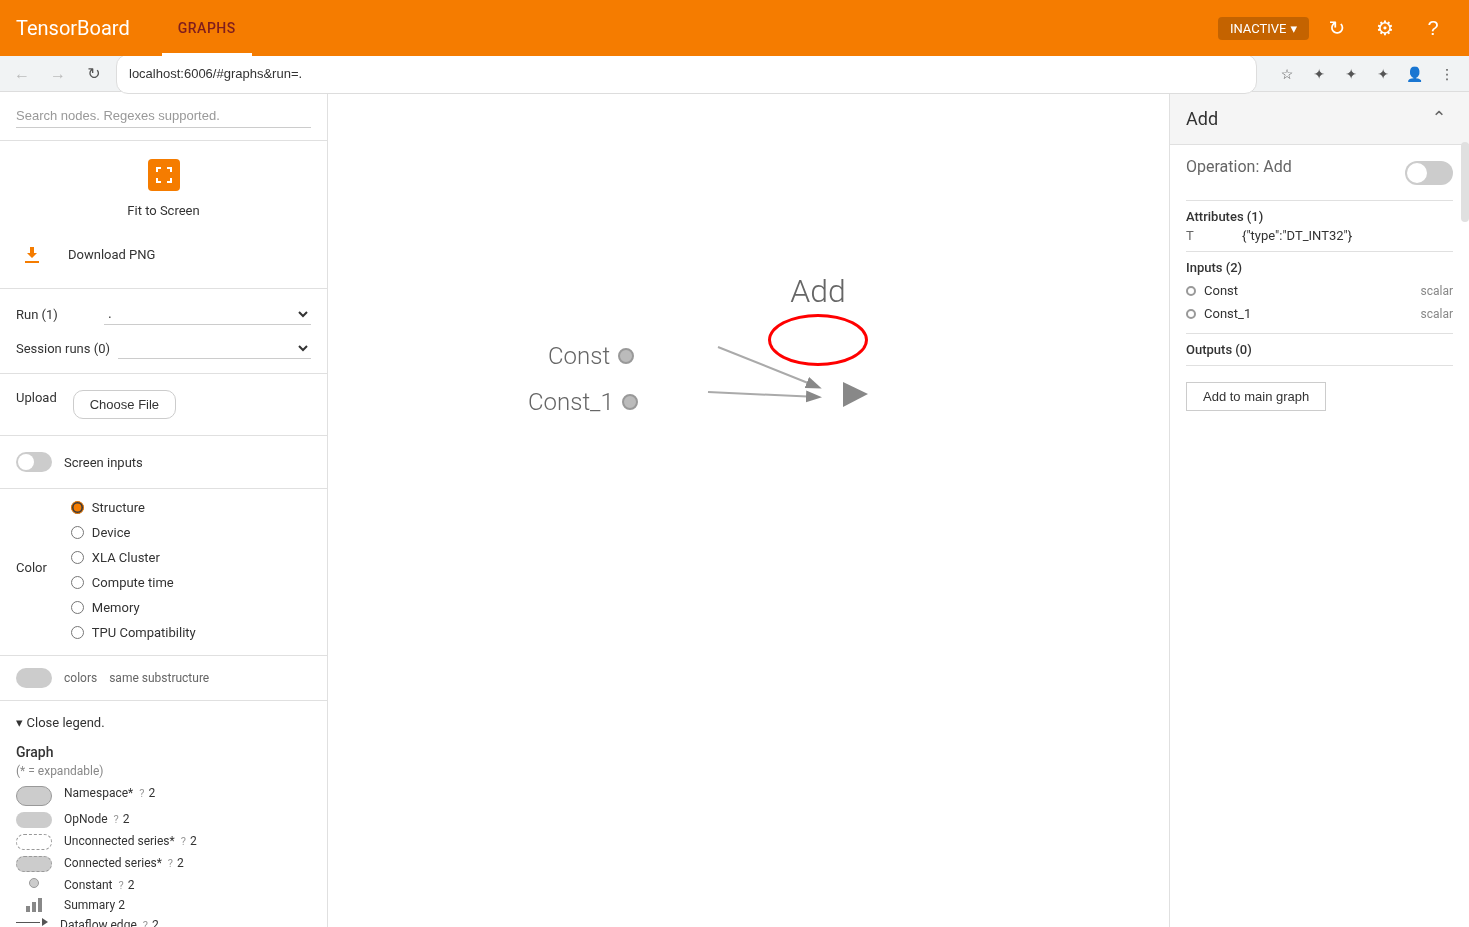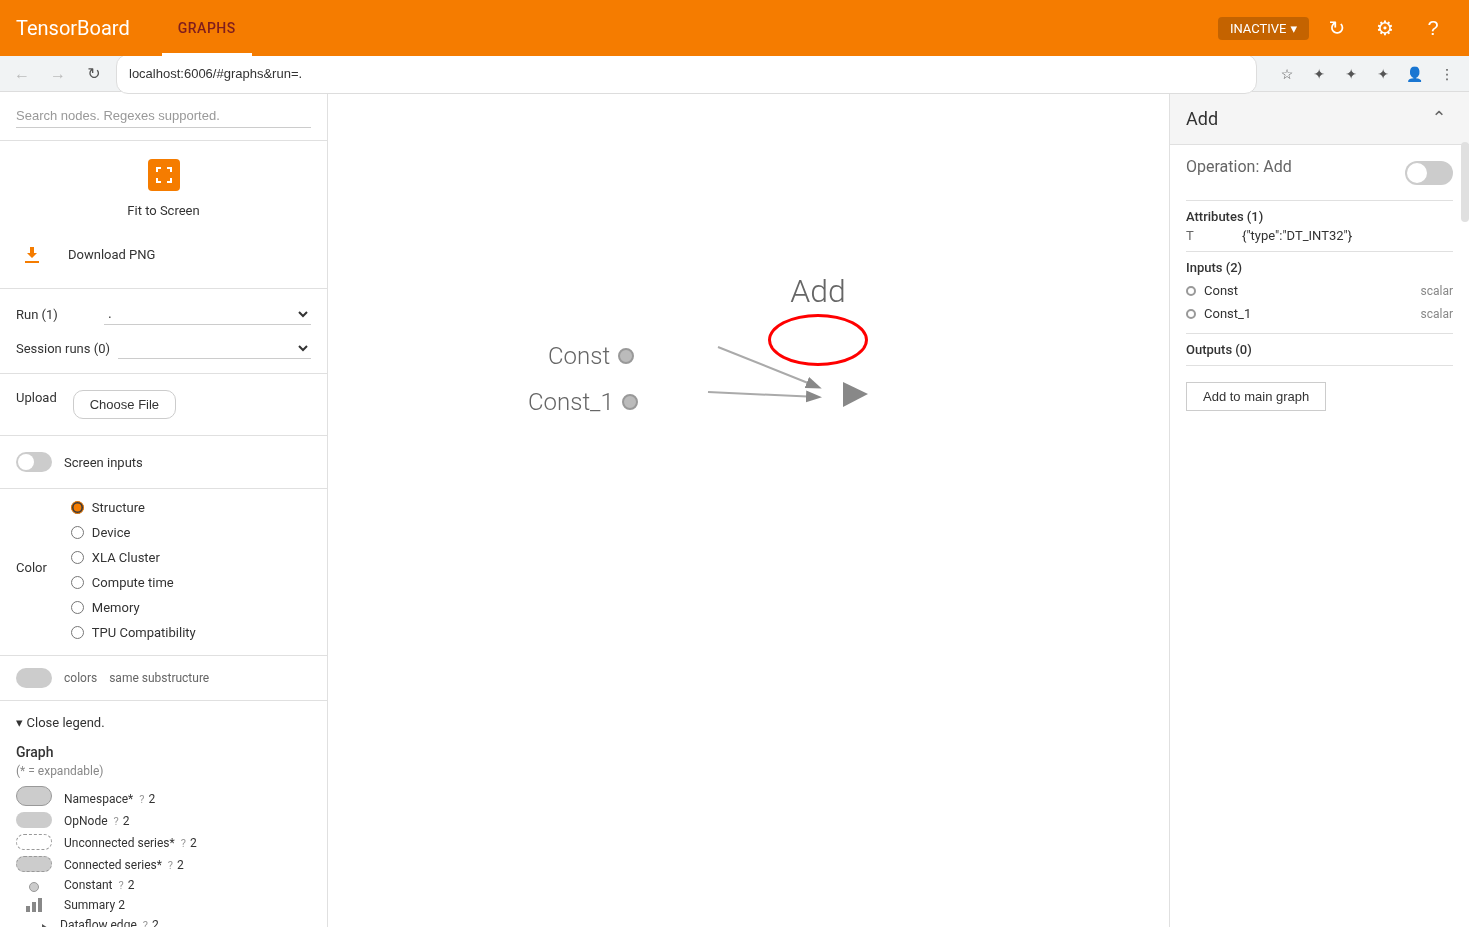--- a/index.html
+++ b/index.html
@@ -183,21 +183,21 @@
     
     .legend-section { padding: 8px 16px; flex: 1; }
     .legend-header {
       display: flex; align-items: center; gap: 4px;
       padding: 6px 0; cursor: pointer; color: #333; font-size: 13px;
     }
     .legend-title { font-size: 14px; color: #333; font-weight: 500; margin: 8px 0 4px; }
     .legend-subtitle { font-size: 12px; color: #888; margin-bottom: 8px; }
     .legend-items { display: flex; flex-direction: column; gap: 6px; }
     .legend-item {
-      display: flex; align-items: flex-end; gap: 12px;
+      display: flex; align-items: flex-start; gap: 12px;
       font-size: 12px; color: #333;
     }
     .legend-namespace {
       width: 36px; height: 20px; border-radius: 10px;
       background: #ccc; border: 1px solid #999;
     }
     .legend-opnode {
       width: 36px; height: 16px; border-radius: 8px;
       background: #ccc;
     }

